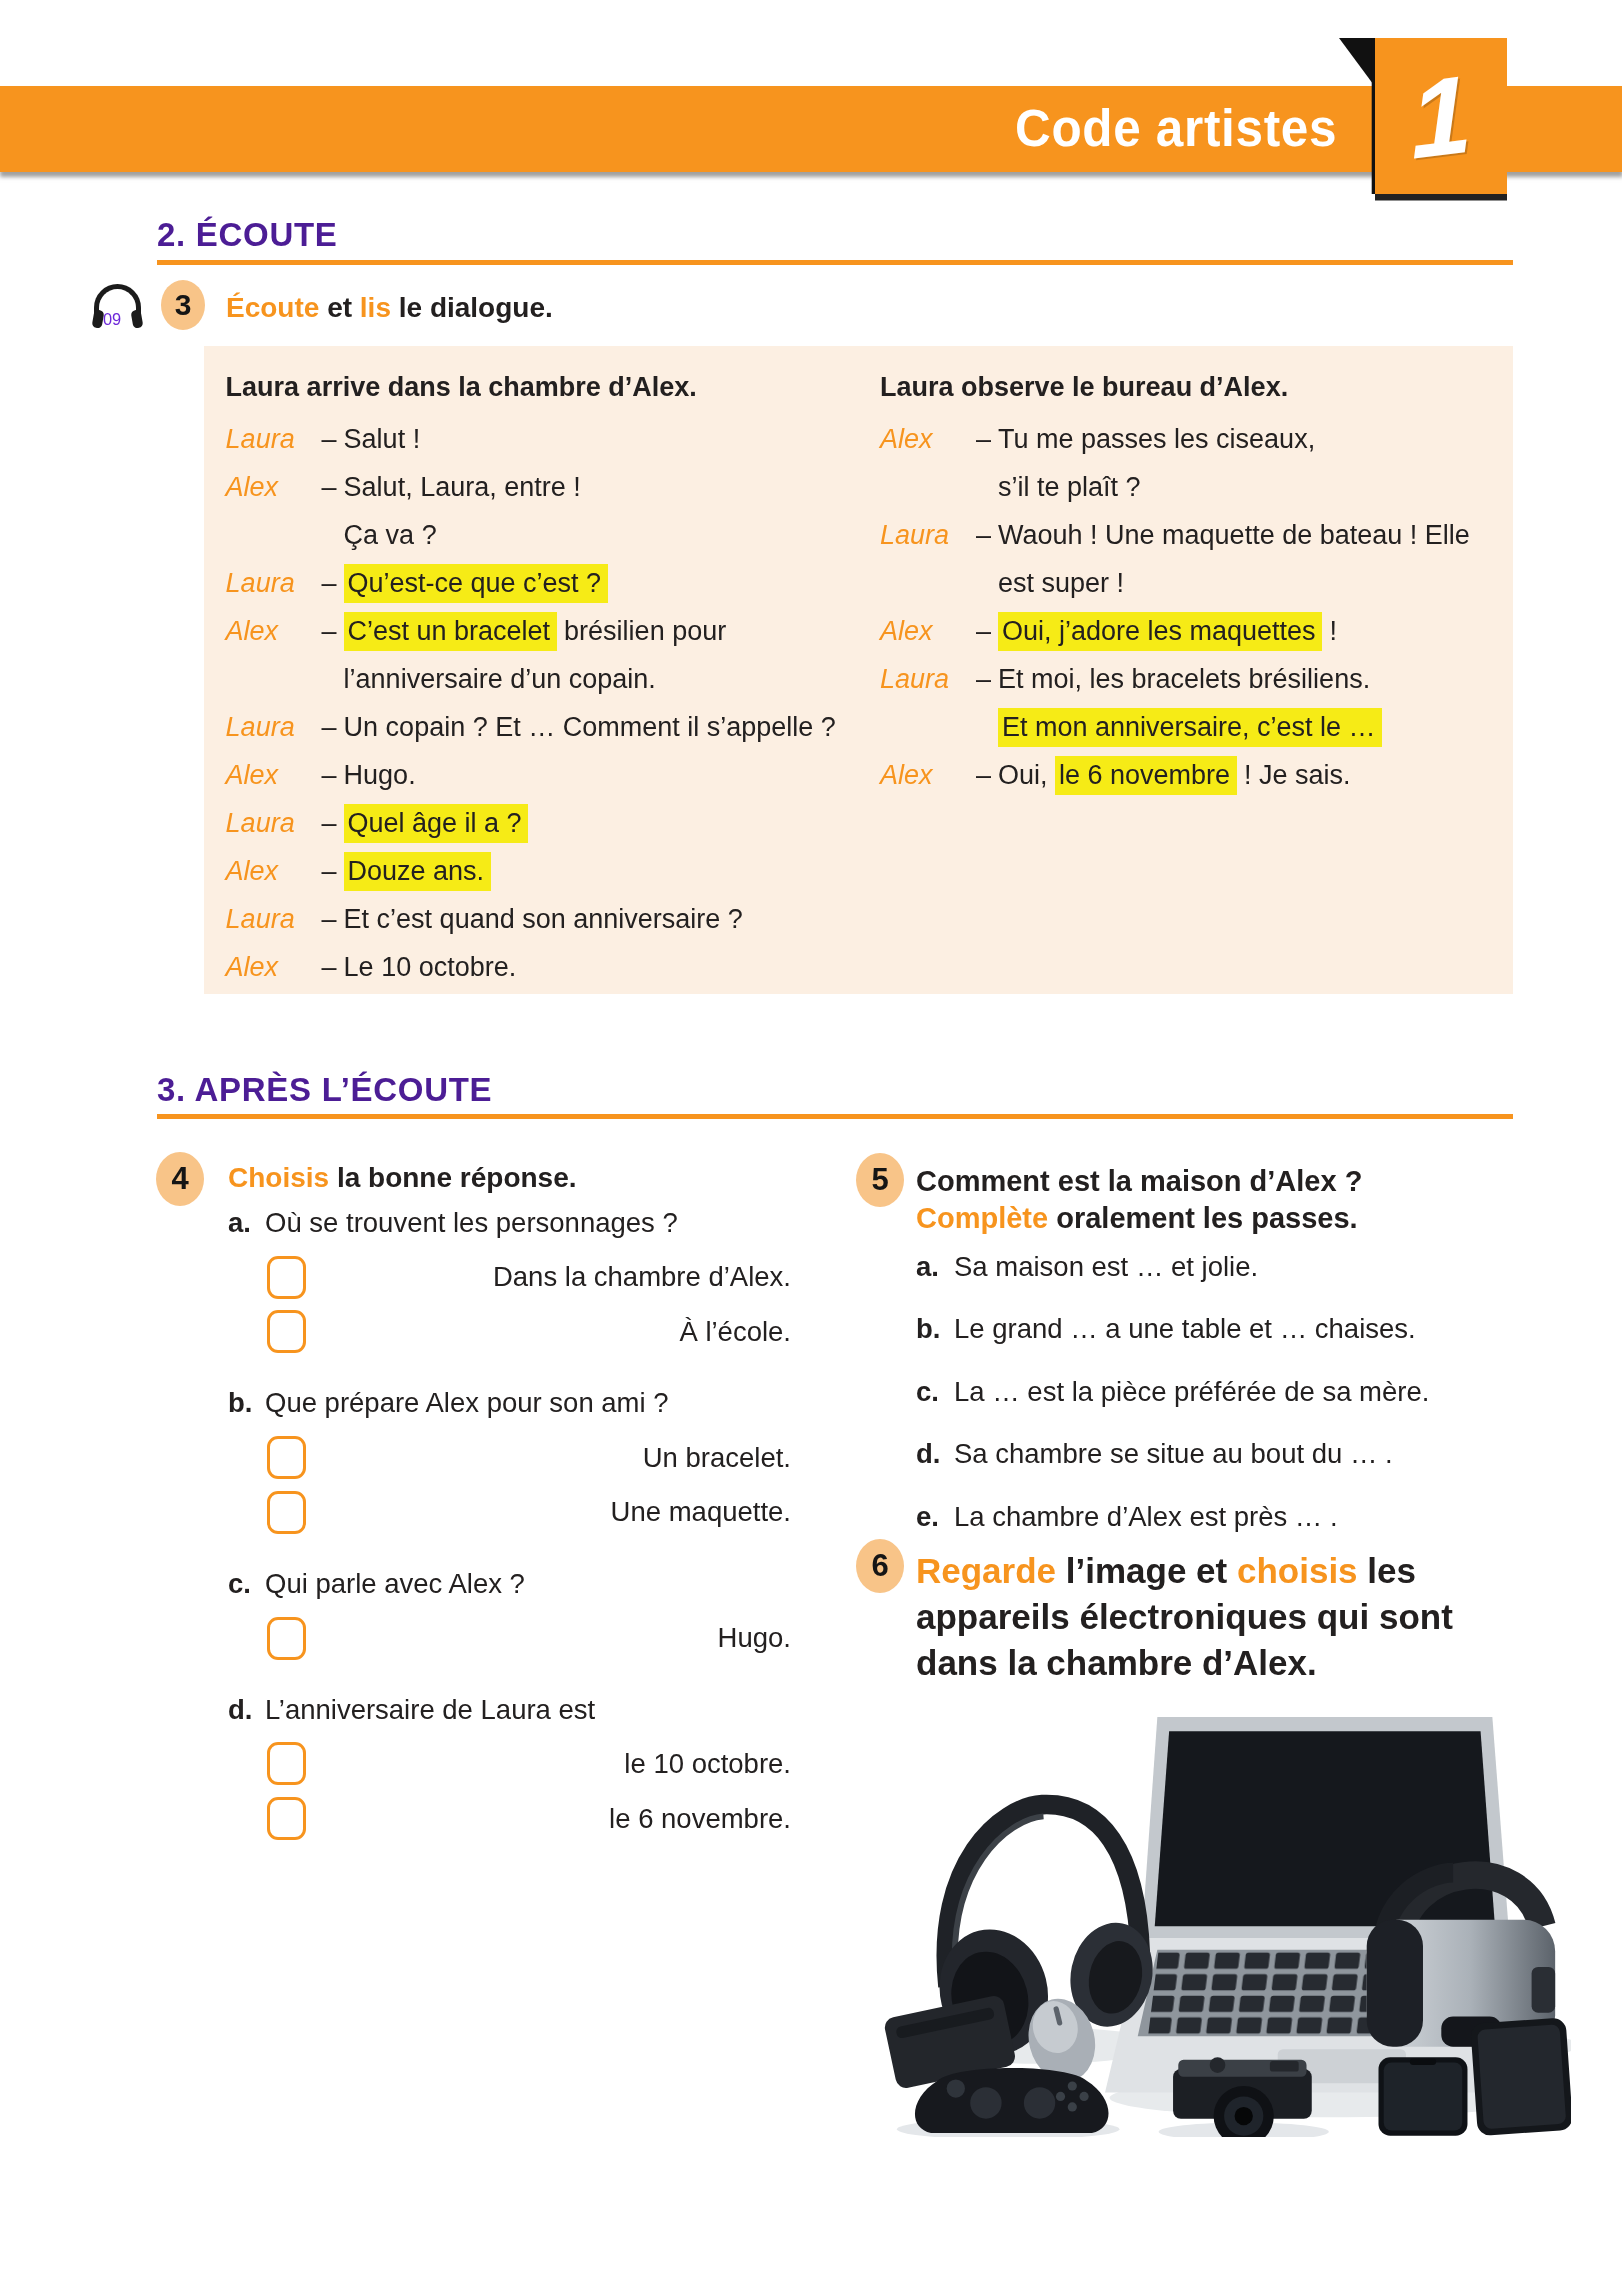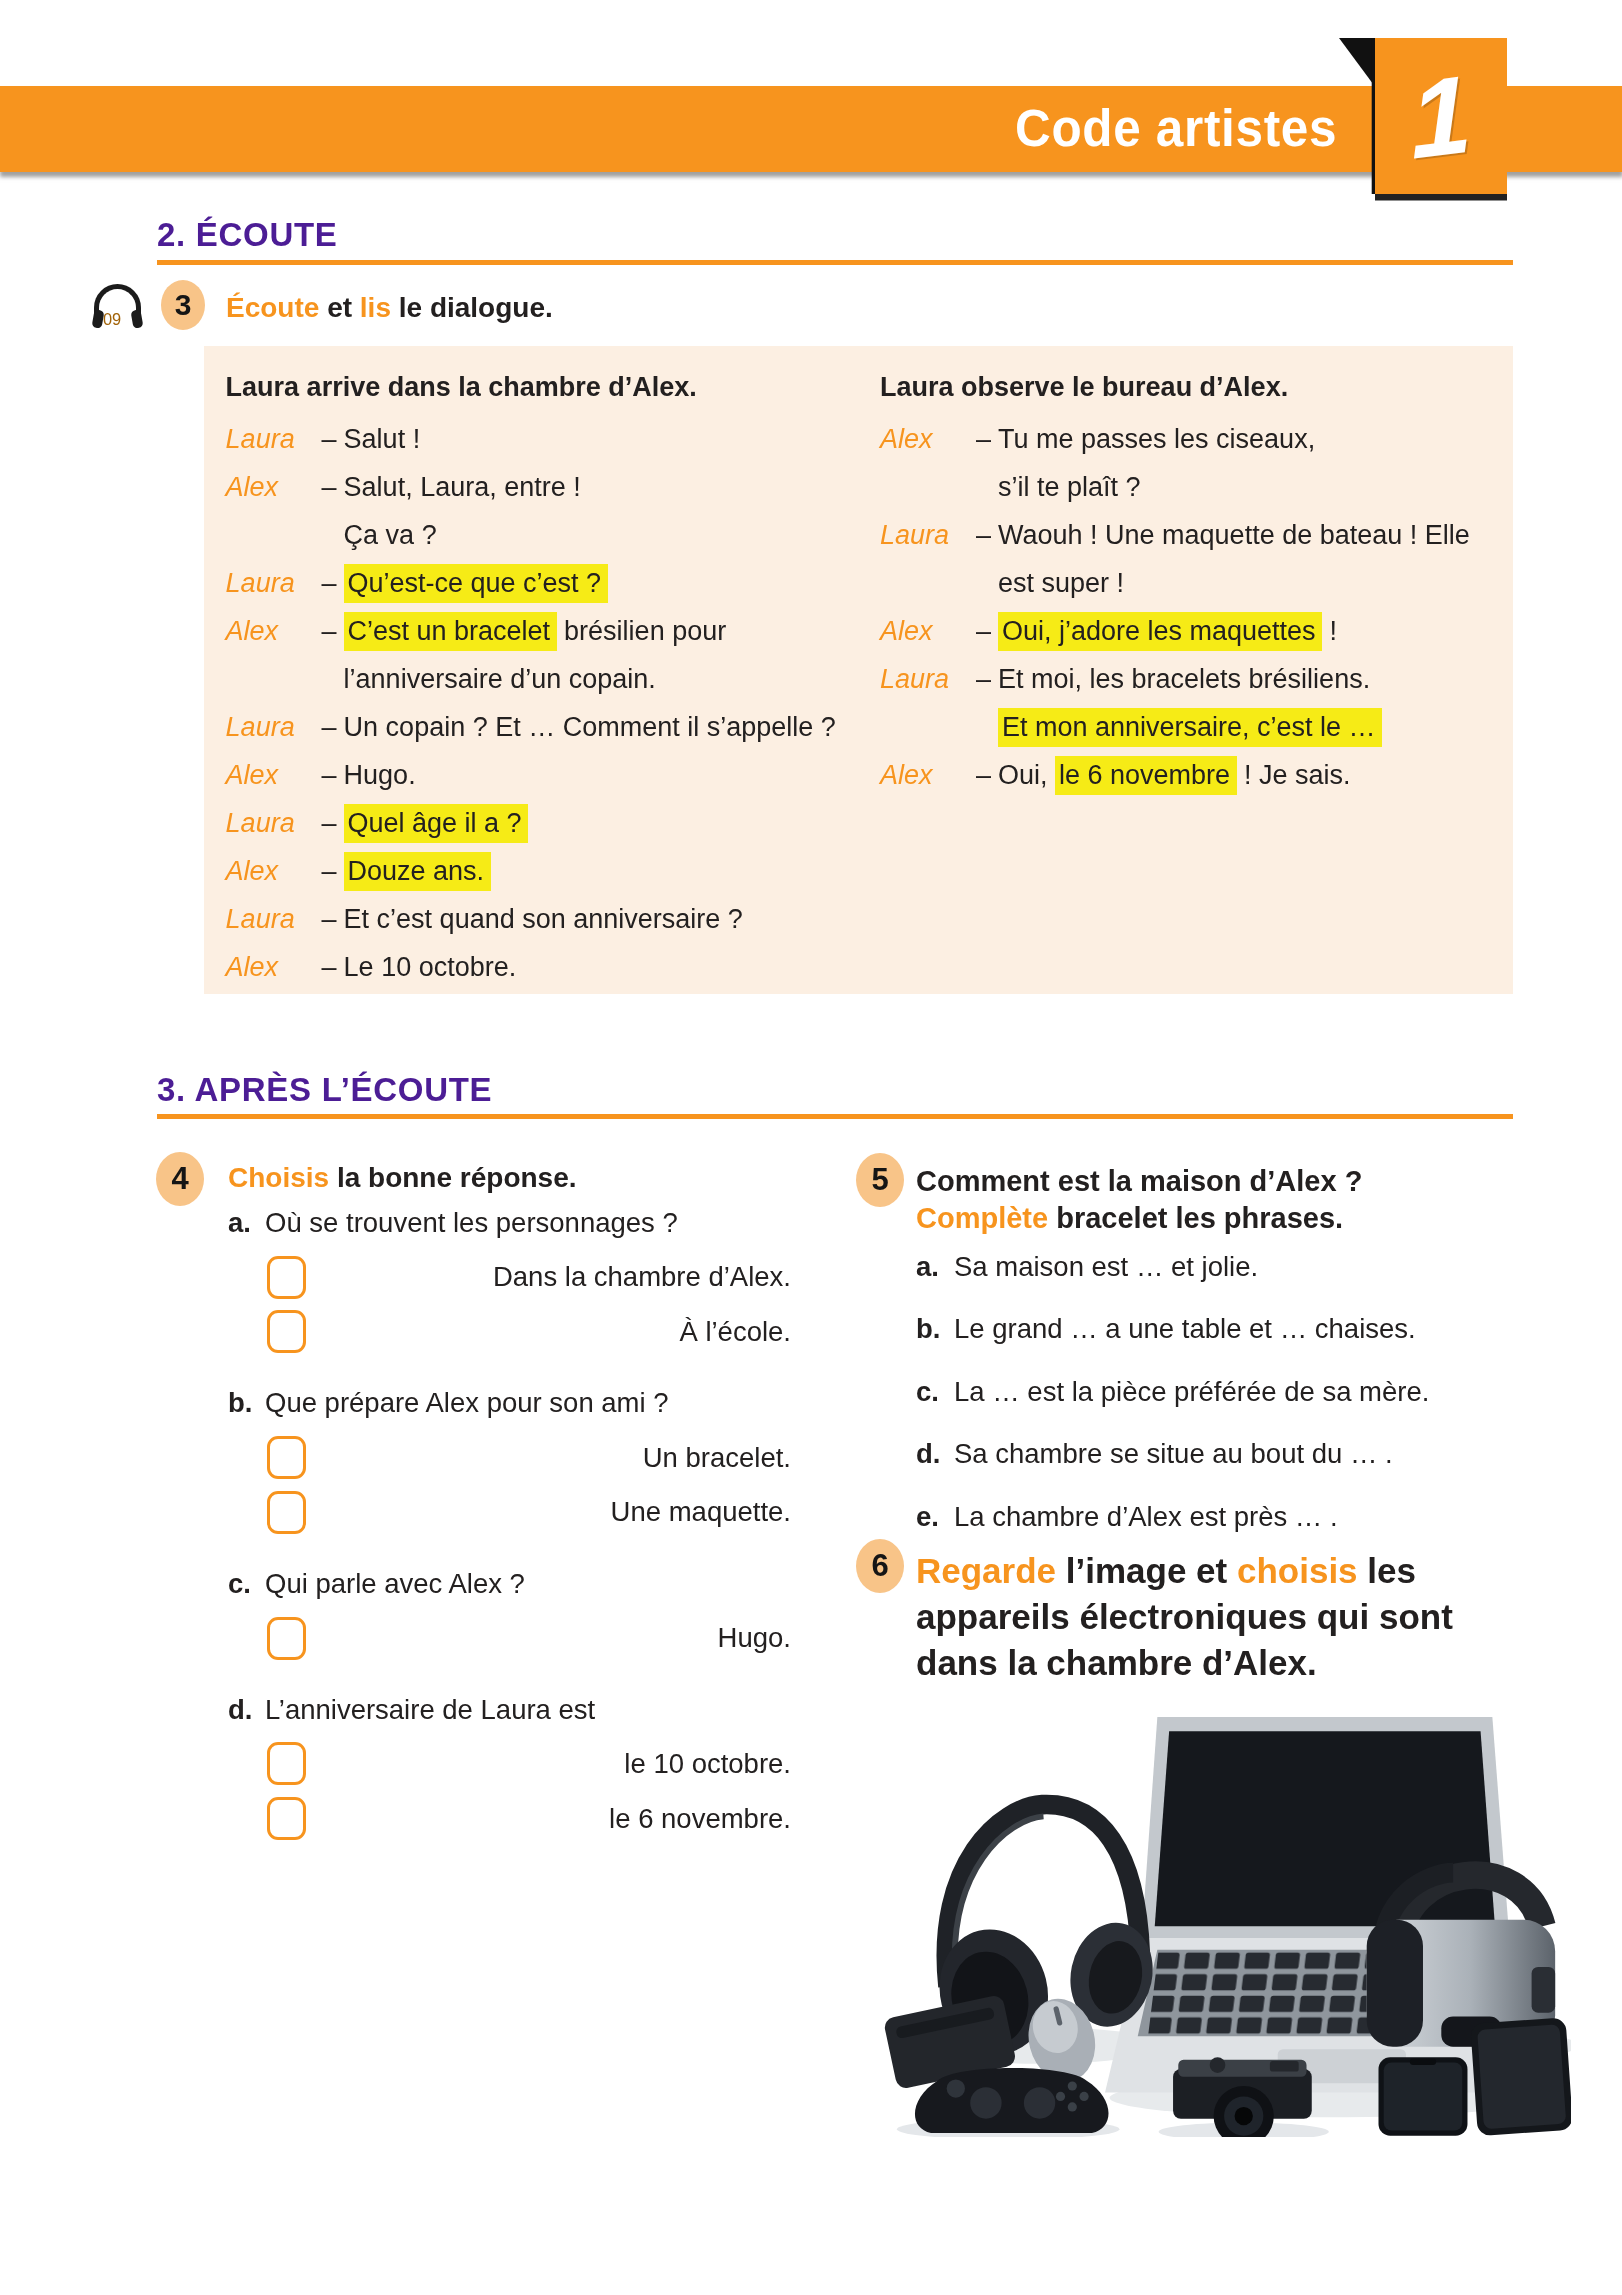--- a/index.html
+++ b/index.html
@@ -27,21 +27,21 @@
   #rule1{top:260px;}
   #rule2{top:1114px;}
 
   
   .audio-icon{position:absolute;left:92px;top:281px;width:50px;height:52px;}
   .audio-arc{position:absolute;left:2px;top:2.6px;width:37px;height:29px;border:5.2px solid #1b1b1b;
              border-bottom:none;border-radius:25px 25px 0 0;}
   .audio-cup{position:absolute;width:9.8px;height:18.3px;background:#1b1b1b;border-radius:4.6px;top:29px;}
   .cup-l{left:0.7px;transform:rotate(10deg);}
   .cup-r{right:0.7px;transform:rotate(-10deg);}
-  .audio-num{position:absolute;left:11px;top:29.4px;font-size:16.4px;color:#a16207;}
+  .audio-num{position:absolute;left:11px;top:29.4px;font-size:16.4px;color:#6d28d9;}
 
   
   .num-badge{position:absolute;border-radius:50%;background:#F8C488;
              display:flex;align-items:center;justify-content:center;
              font-size:31px;font-weight:700;color:#151515;}
   #badge3{left:161px;top:280px;width:44px;height:50px;font-size:30px;}
   #badge4{left:156px;top:1152px;width:48px;height:54px;}
   #badge5{left:856px;top:1153px;width:48px;height:54px;}
   #badge6{left:856px;top:1539px;width:48px;height:54px;}
 
@@ -280,21 +280,21 @@
         <div class="opt-row">
           <span class="checkbox"></span>
           <span class="opt-label">le 6 novembre.</span>
         </div>
       </div>
     </div>
 
   <div class="num-badge" id="badge5">5</div>
   <div class="ex5-title">
     <div>Comment est la maison d’Alex ?</div>
-    <div id="ex5line2"><span class="accent">Complète</span><span> bracelet les phrases.</span></div>
+    <div id="ex5line2"><span class="accent">Complète</span><span> oralement les passes.</span></div>
   </div>
   <div class="ex-items5">
       <div class="item5">
         <span class="q-letter">a.</span>
         <span>Sa maison est … et jolie.</span>
       </div>
       <div class="item5">
         <span class="q-letter">b.</span>
         <span>Le grand … a une table et … chaises.</span>
       </div>

